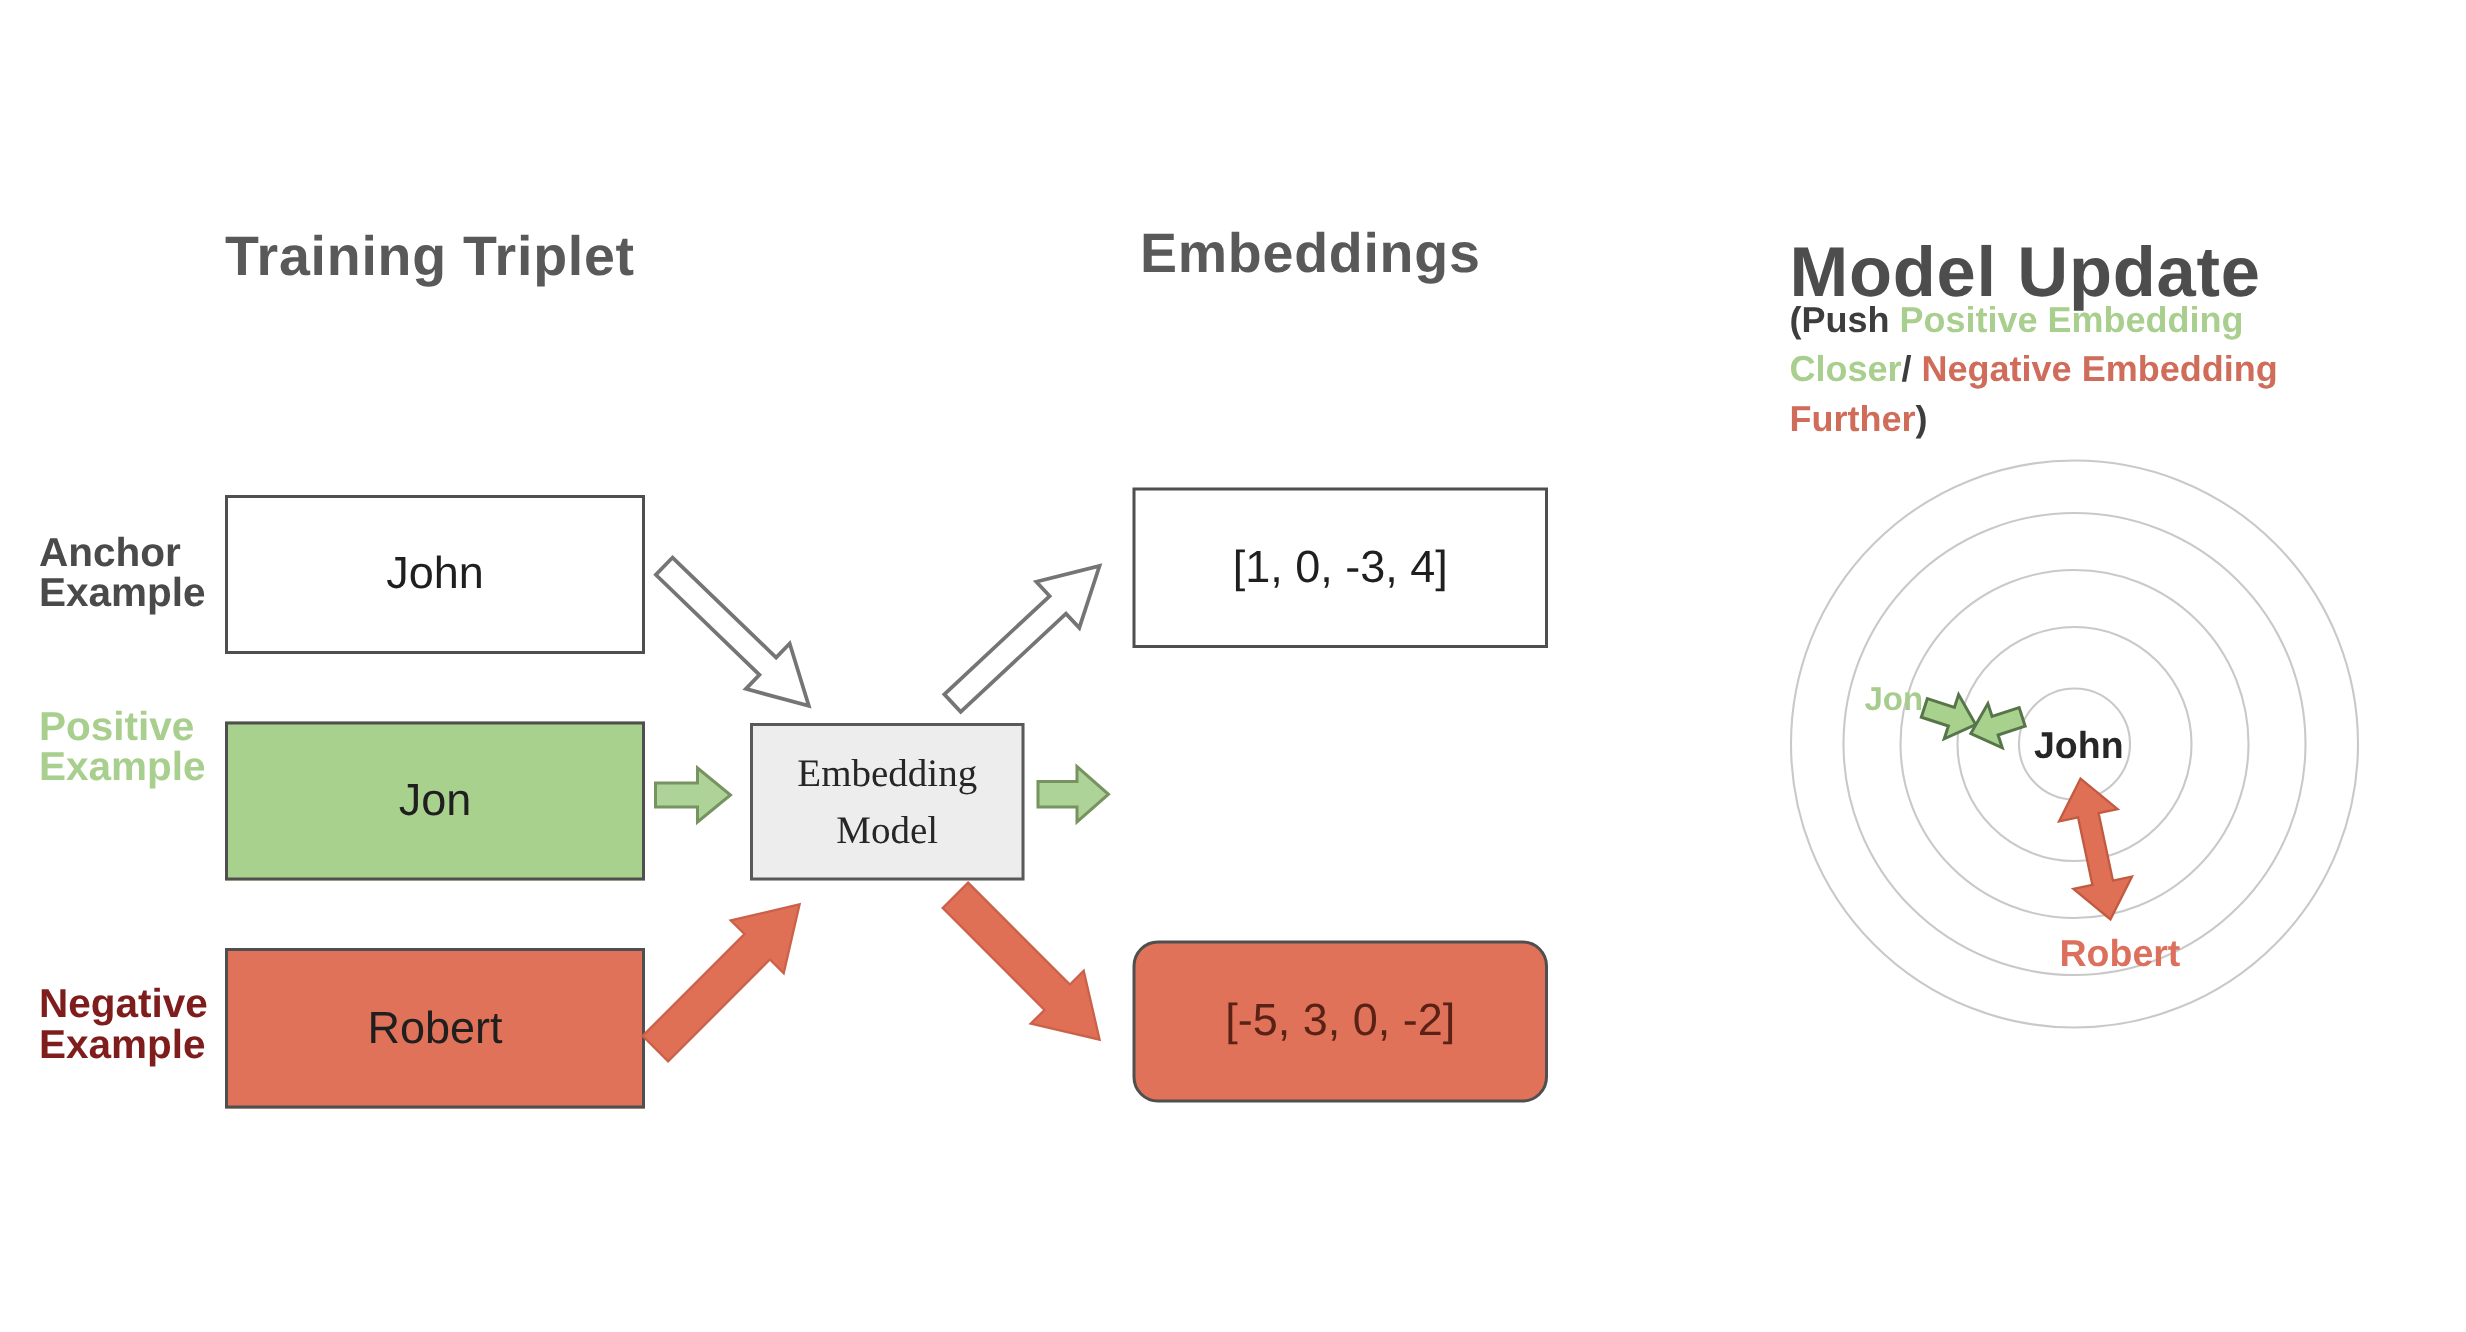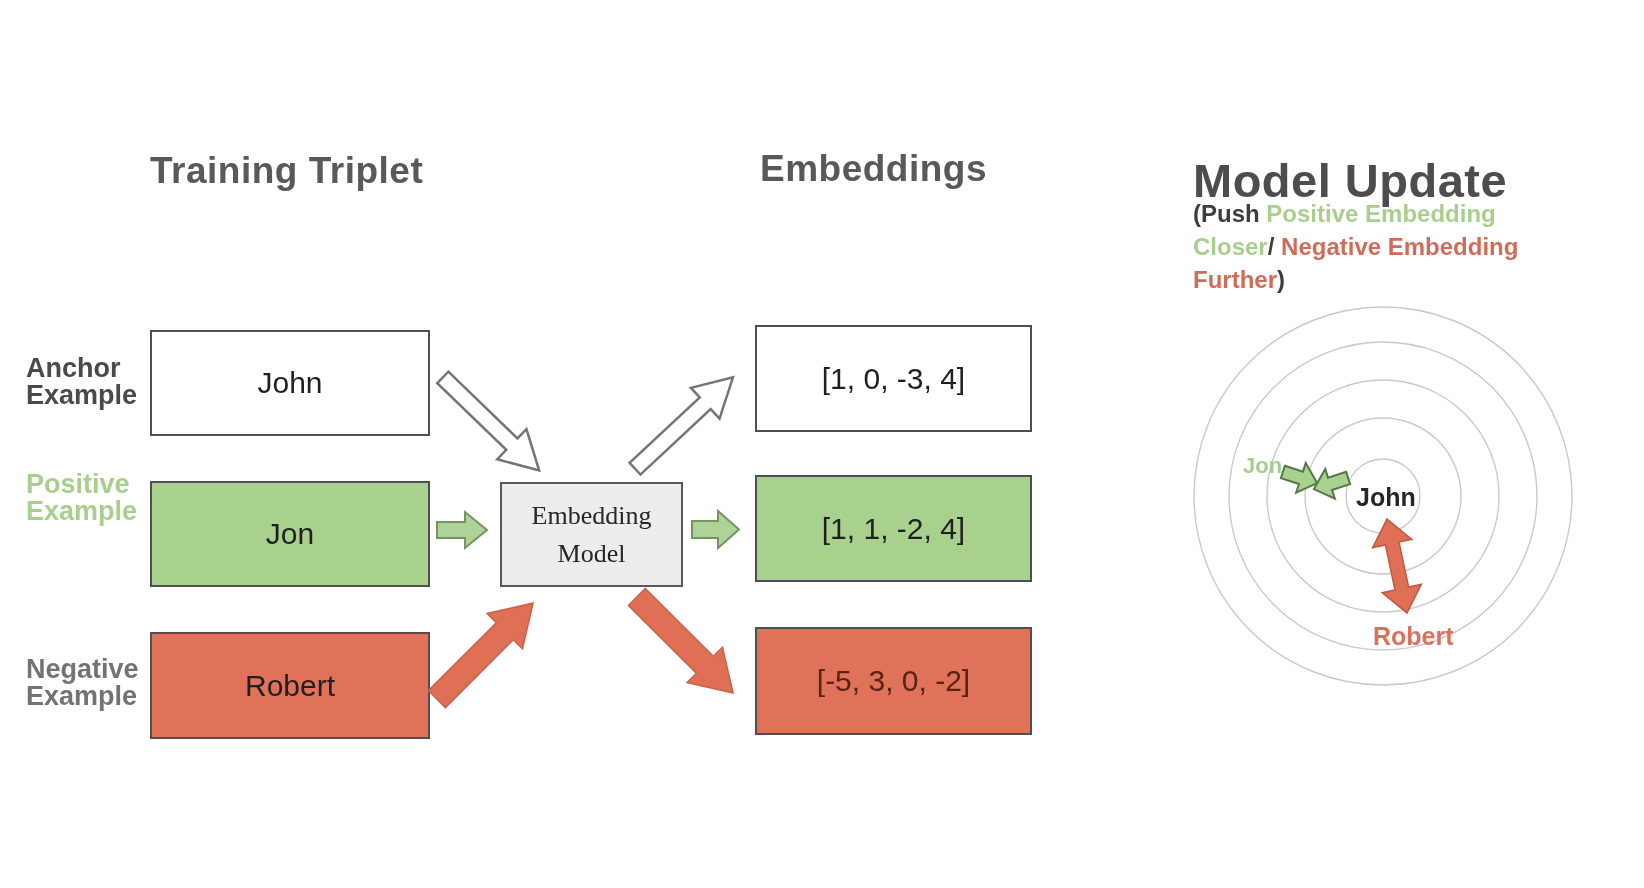--- a/index.html
+++ b/index.html
@@ -9,21 +9,21 @@
   }
   .abs{position:absolute;}
   .section-title{
     font-size:37px;font-weight:bold;color:#595959;letter-spacing:0.5px;white-space:nowrap;
   }
   .role-label{
     font-size:27px;font-weight:bold;line-height:27px;white-space:nowrap;
   }
   .role-anchor{color:#4a4a4a;}
   .role-positive{color:#a9cf8e;}
-  .role-negative{color:#737373;}
+  .role-negative{color:#7f1d1d;}
   .cell-box{
     box-sizing:border-box;border:2px solid #4f4f4f;
     display:flex;align-items:center;justify-content:center;
     font-size:30px;color:#1f1f1f;
   }
   .fill-white{background:#ffffff;}
   .fill-green{background:#a9d18e;}
   .fill-red{background:#df7258;}
   .fill-red .val-dark{color:#5a2217;}
   .model-box{
@@ -82,24 +82,21 @@
   </div>
 
   <div class="abs model-box" style="left:500px;top:482px;width:183px;height:105px;font-family:Liberation Serif, serif;">
     <div>Embedding</div>
     <div>Model</div>
   </div>
 
   <div class="abs cell-box fill-white" style="left:755px;top:325px;width:277px;height:107px;">
     <span>[1, 0, -3, 4]</span>
   </div>
-  <div class="abs cell-box fill-green" style="left:755px;top:475px;width:277px;height:107px;">
-    <span>[1, 1, -2, 4]</span>
-  </div>
-  <div class="abs cell-box fill-red" style="left:755px;top:627px;width:277px;height:108px;">
+  <div class="abs cell-box fill-red" style="left:755px;top:627px;width:277px;height:108px;border-radius:17px;">
     <span class="val-dark">[-5, 3, 0, -2]</span>
   </div>
 
   <div class="abs" style="left:424px;top:403px;width:134px;height:42px;transform:rotate(44deg);">
     <svg width="134" height="42" viewBox="0 0 134 42">
       <polygon points="0,13 96,13 96,0 134,21 96,42 96,29 0,29" fill="#ffffff" stroke="#757575" stroke-width="2.5"></polygon>
     </svg>
   </div>
 
   <div class="abs" style="left:437px;top:512px;width:50px;height:36px;">

